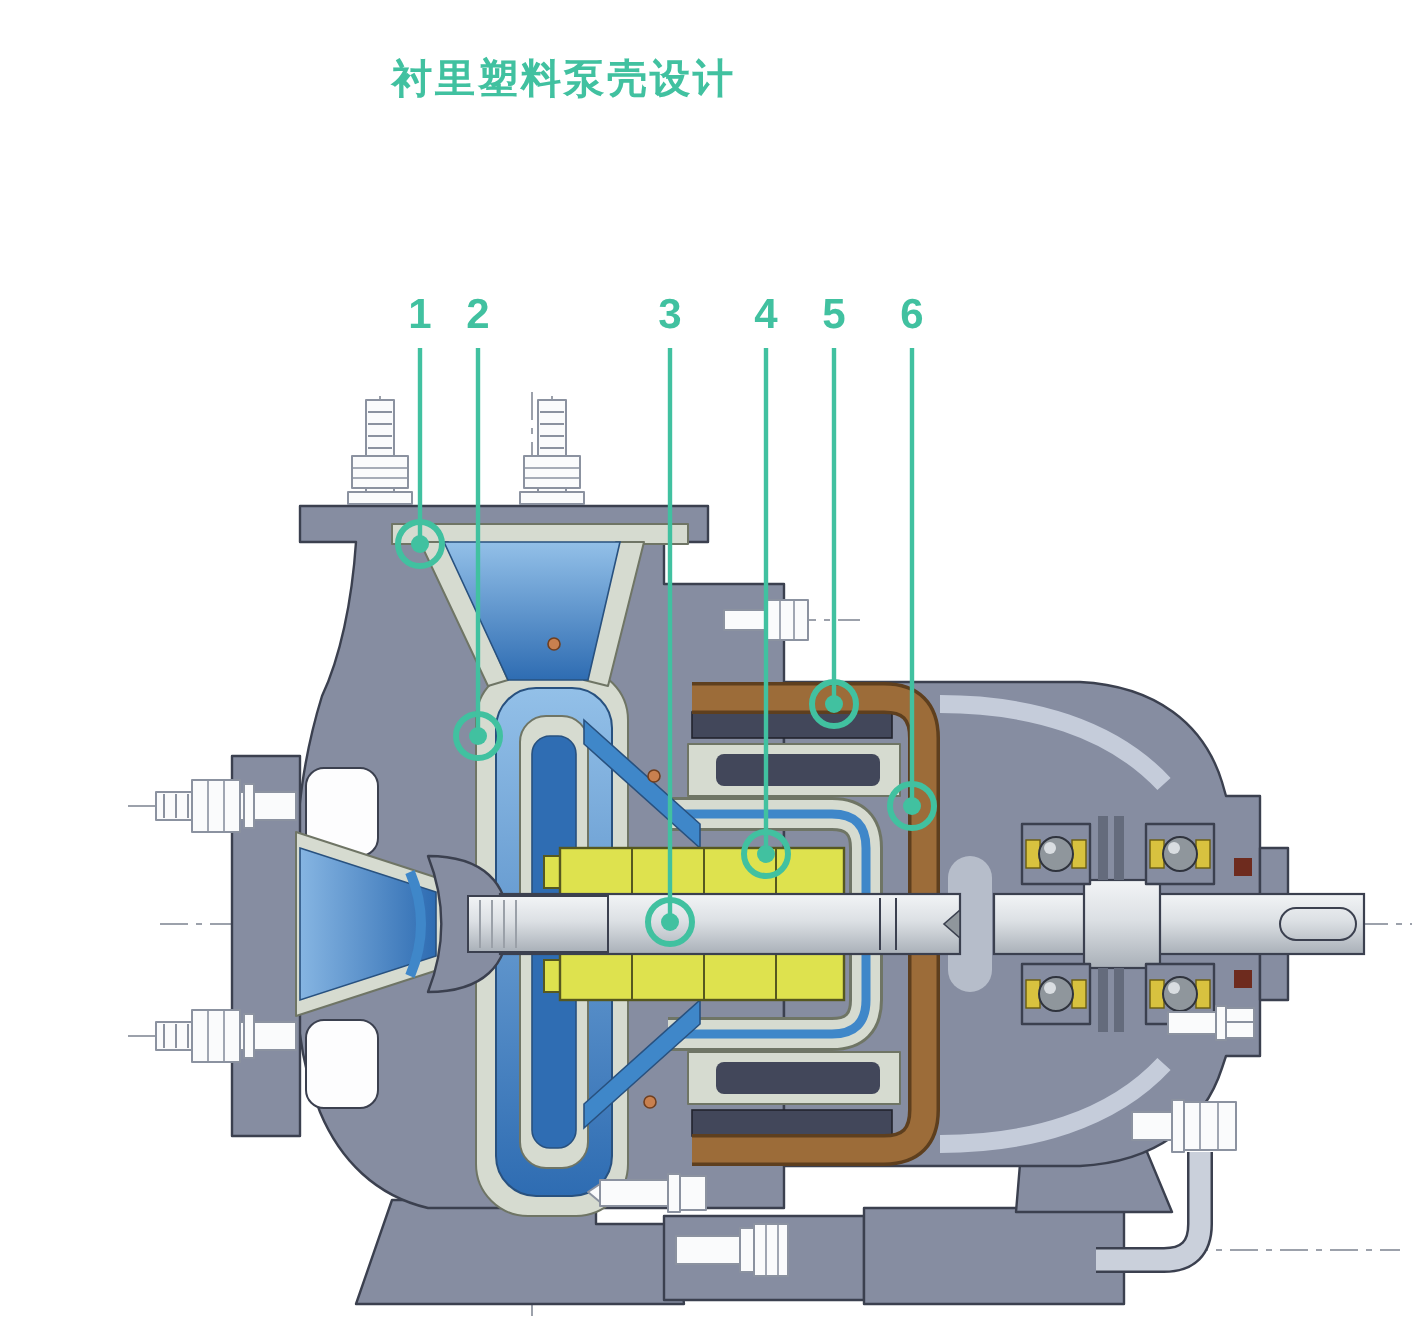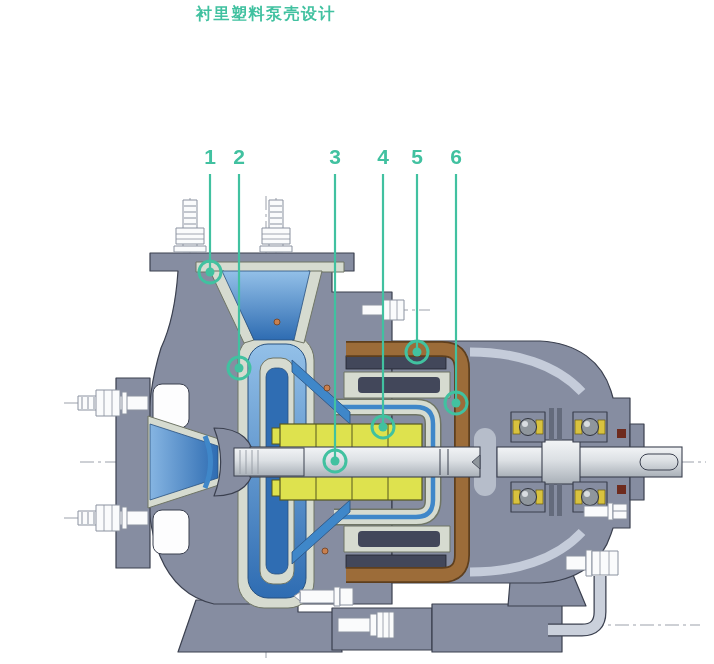--- a/index.html
+++ b/index.html
@@ -1,18 +1,18 @@
 <!DOCTYPE html>
 <html style="--accent: #41C1A0; --casing: #868DA1; --outline: #3B404F; --lining: #D6DBD0; --liningOutline: #6F7565; --blue: #3F87C9; --blueDark: #2F6DB3; --blueEdge: #28517F; --magnetYellow: #DEE24E; --magnetYellowDark: #56581F; --shellBrown: #9C6C39; --shellBrownDark: #5E3F1E; --magnetDark: #42475A; --cageYellow: #D8C23F; --sealRed: #6E2B1E; --centerline: #9CA1AB; --boltFill: #FAFBFC; --boltOutline: #8B92A0; --highlight: #C5CCDA; --bracketFill: #CAD0DB; --oring: #C8804F; --white: #FFFFFF;"><head>
 <meta charset="utf-8">
 <style>
   html,body{margin:0;padding:0;background:#fff;}
   .stage{position:relative;width:714px;height:664px;background:#fff;overflow:hidden;
          font-family:"Liberation Sans","DejaVu Sans",sans-serif;}
-  .title{position:absolute;left:196px;top:4px;margin:0;font-size:16px;font-weight:bold;
+  .title{position:absolute;left:196px;top:26px;margin:0;font-size:20px;font-weight:bold;
          letter-spacing:1.5px;color:var(--accent);}
   svg{position:absolute;left:0;top:0;}
   .cl{stroke:var(--centerline);stroke-width:1;fill:none;stroke-dasharray:14 4 3 4;}
   .cas{fill:var(--casing);stroke:var(--outline);stroke-width:1.2;stroke-linejoin:round;}
   .lin{fill:var(--lining);stroke:var(--liningOutline);stroke-width:1;stroke-linejoin:round;}
   .bolt{fill:var(--boltFill);stroke:var(--boltOutline);stroke-width:1;stroke-linejoin:round;}
   .callout-line{stroke:var(--accent);stroke-width:2.2;fill:none;}
   .callout-circle{stroke:var(--accent);stroke-width:3;fill:none;}
   .callout-dot{fill:var(--accent);}
   .callout-num{fill:var(--accent);font-size:21px;font-weight:bold;text-anchor:middle;

